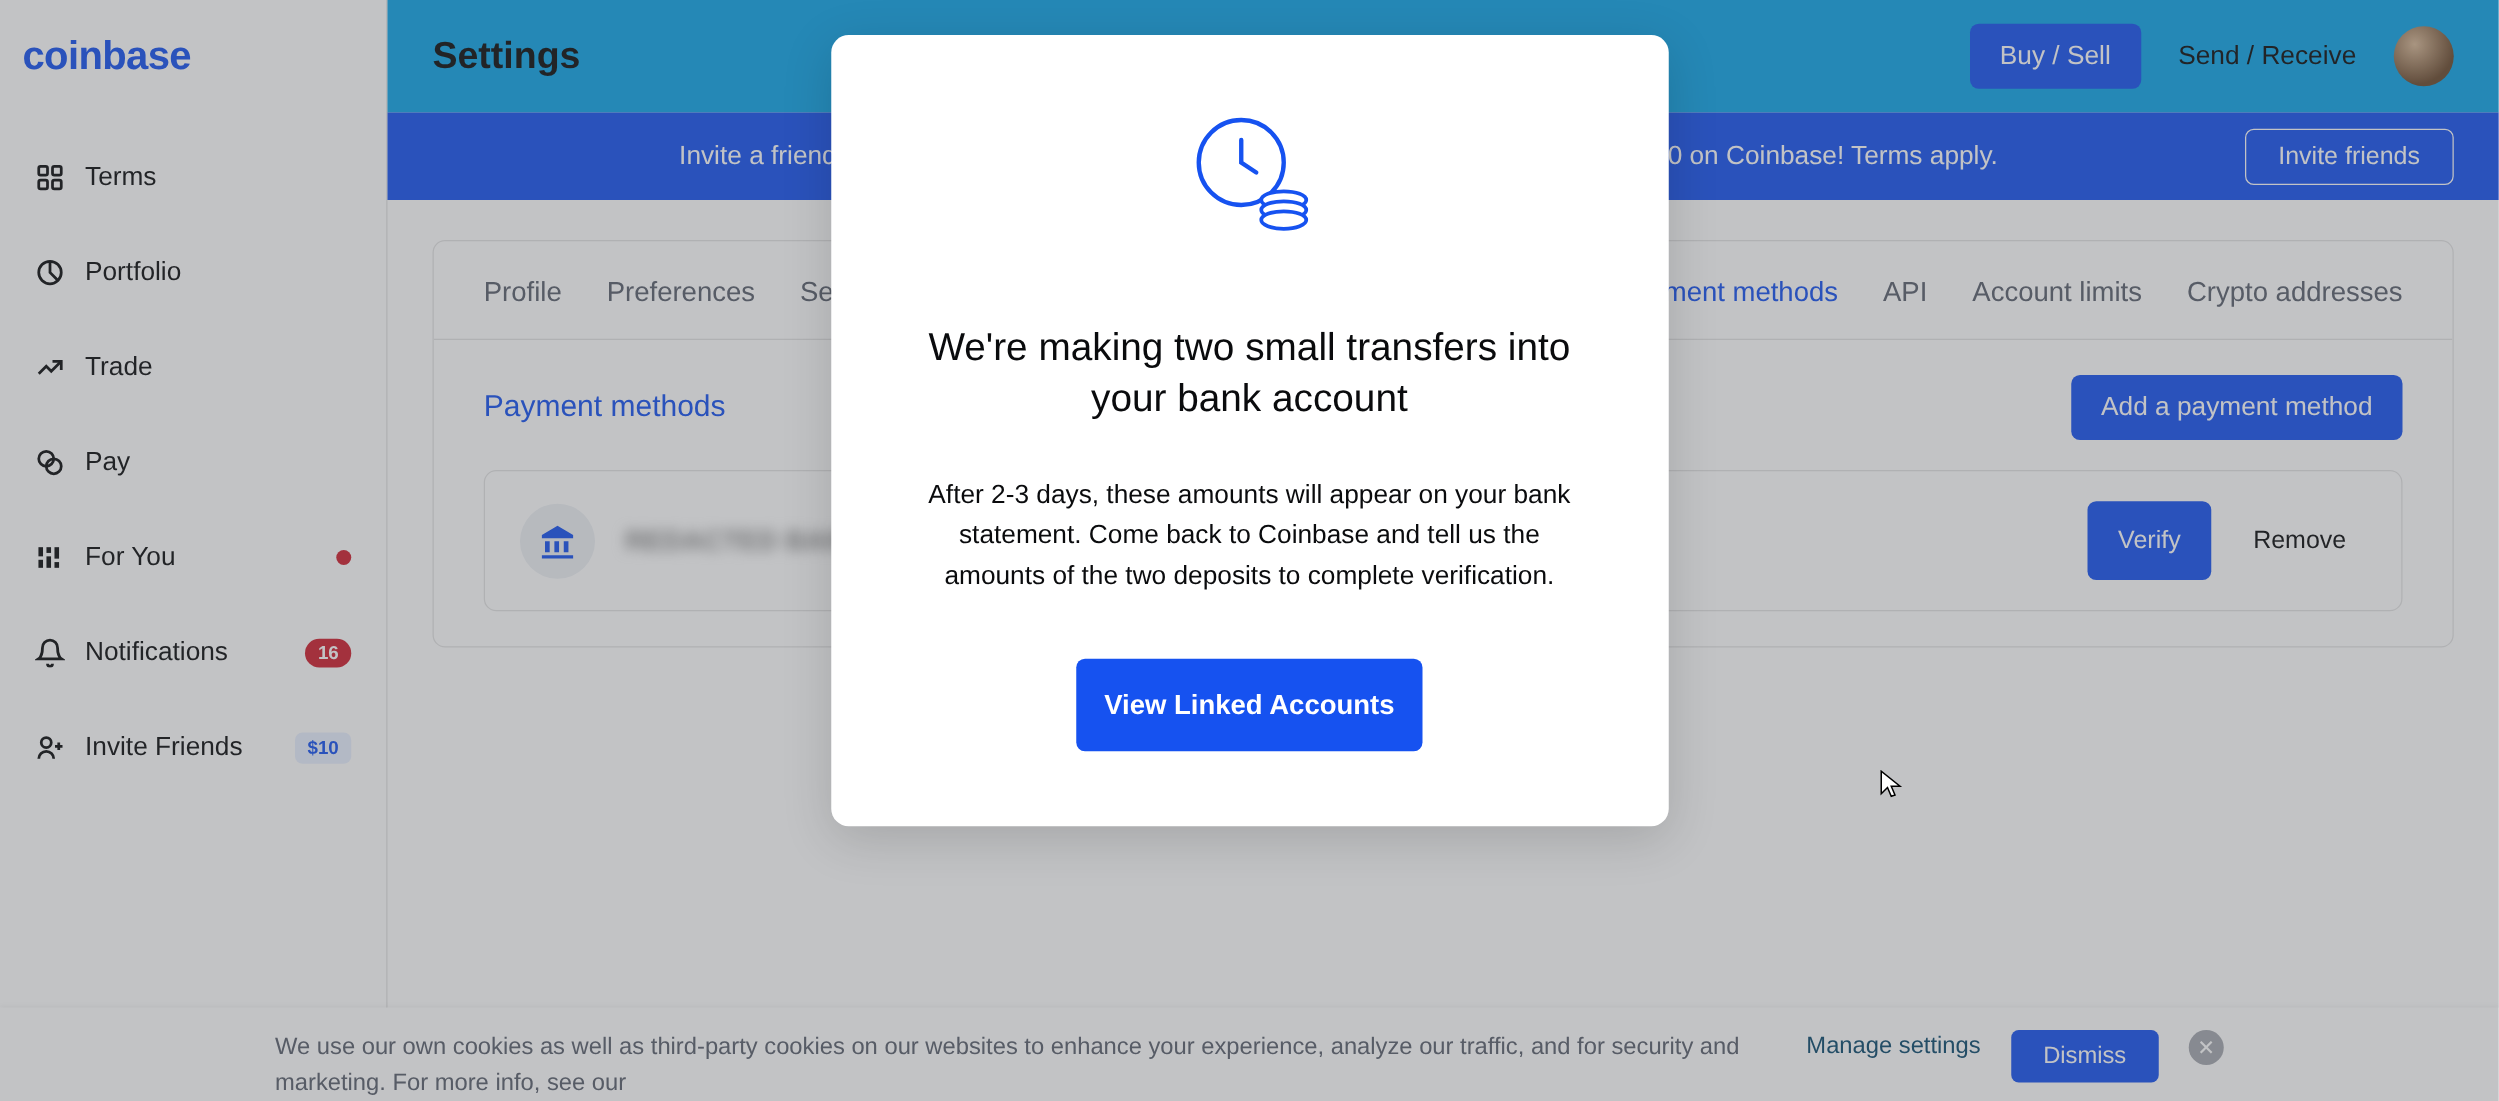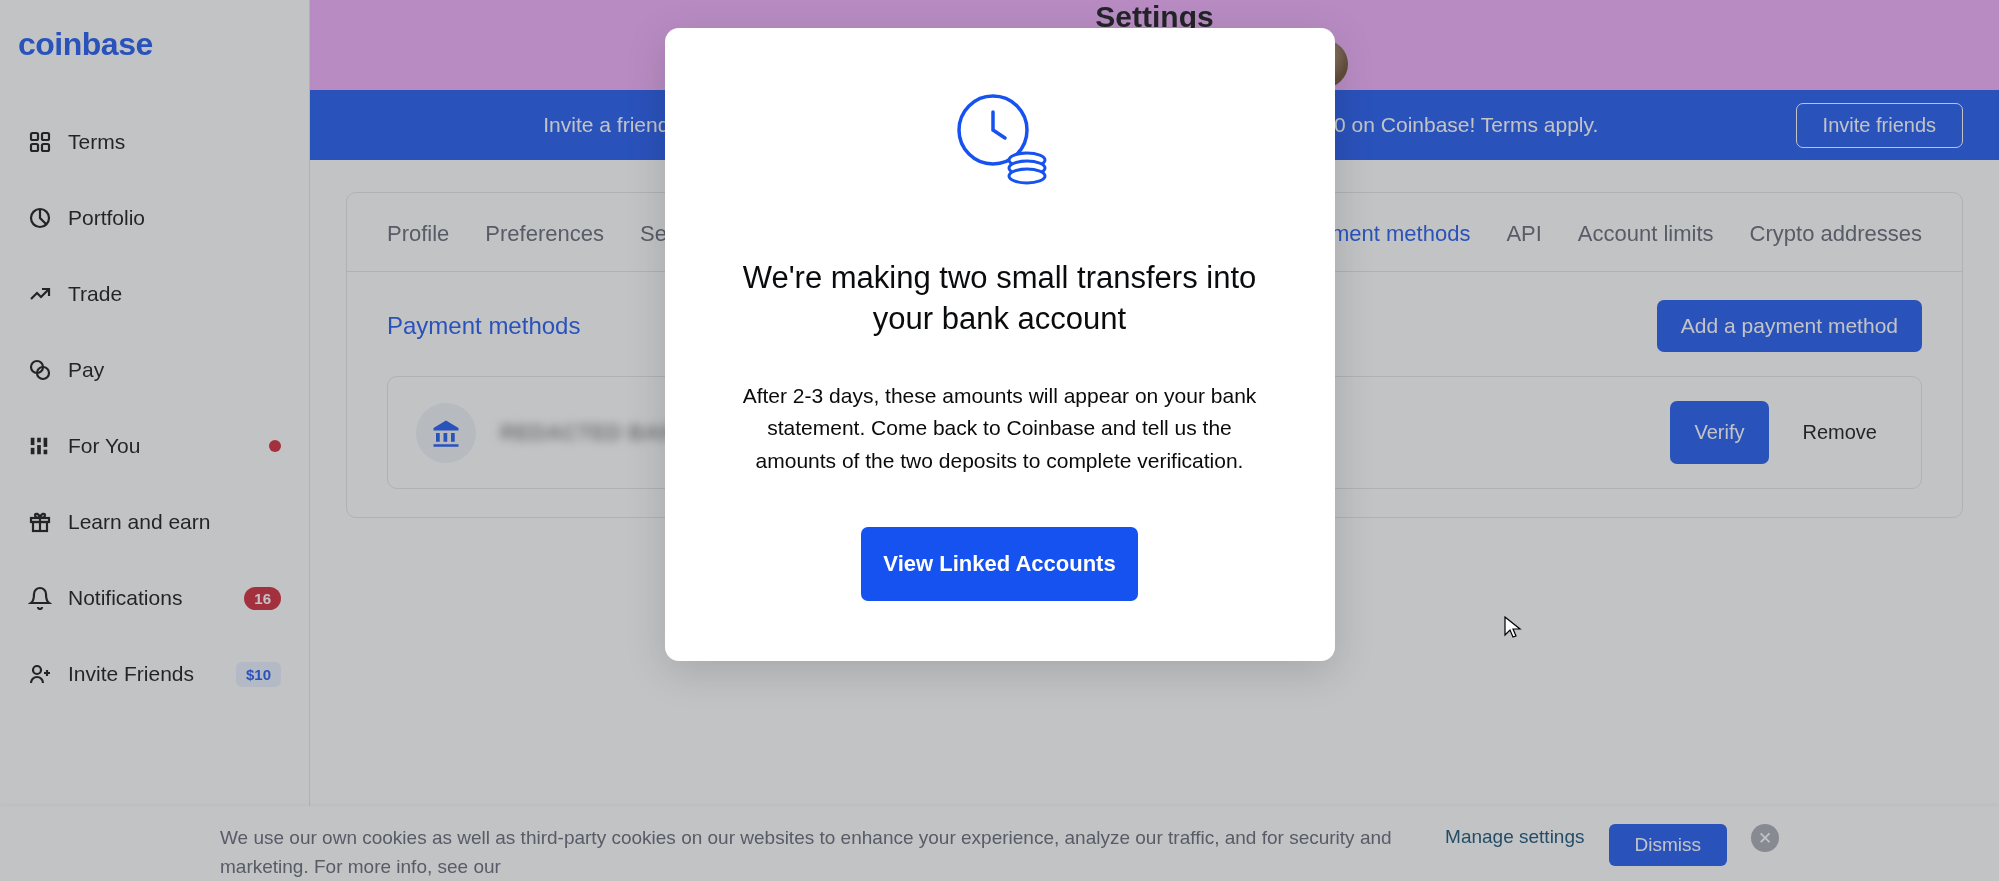--- a/index.html
+++ b/index.html
@@ -10,21 +10,21 @@
   .logo { padding: 26px 18px 30px; font-size: 32px; font-weight: 600; color: #1652f0; letter-spacing: -0.5px; }
   .nav { display: flex; flex-direction: column; gap: 2px; padding: 12px 10px; }
   .nav-item { display: flex; align-items: center; height: 74px; padding: 0 18px; border-radius: 12px; cursor: pointer; font-size: 21px; font-weight: 500; color: #0a0b0d; }
   .nav-icon { width: 40px; display: flex; align-items: center; justify-content: flex-start; color: #0a0b0d; }
   .nav-label { flex: 1; }
   .nav-badge-dot { width: 12px; height: 12px; border-radius: 50%; background: #cf202f; }
   .nav-badge-pill { background: #cf202f; color: #fff; font-size: 15px; font-weight: 600; padding: 3px 10px; border-radius: 20px; }
   .nav-badge-price { background: #e9f0ff; color: #1652f0; font-size: 15px; font-weight: 600; padding: 4px 10px; border-radius: 6px; }
 
   
-  .header { position: absolute; left: 310px; right: 0; top: 0; height: 90px; display: flex; align-items: center; padding: 0 36px 0 36px; background: #f0abfc; z-index: 2; flex-direction: column; }
+  .header { position: absolute; left: 310px; right: 0; top: 0; height: 90px; display: flex; align-items: center; padding: 0 36px 0 36px; background: #0ea5e9; z-index: 2; }
   .page-title { font-size: 30px; font-weight: 600; color: #0a0b0d; flex: 1; }
   .header-actions { display: flex; gap: 6px; align-items: center; }
   .btn-primary { background: #1652f0; color: #fff; border: none; border-radius: 7px; font-size: 21px; font-weight: 500; padding: 14px 24px; cursor: pointer; }
   .btn-ghost { background: transparent; color: #0a0b0d; border: none; font-size: 21px; font-weight: 500; padding: 14px 24px; cursor: pointer; }
   .avatar { width: 48px; height: 48px; border-radius: 50%; background: radial-gradient(circle at 35% 30%, #d8b896, #6b4a2d 70%); }
 
   
   .banner { position: absolute; left: 310px; right: 0; top: 90px; height: 70px; background: #1652f0; display: flex; align-items: center; color: #fff; font-size: 21px; padding: 0 36px; justify-content: space-between; z-index: 2; }
   .banner-text { flex: 1; text-align: center; }
   .banner-btn { border: 1.5px solid #fff; background: transparent; color: #fff; border-radius: 7px; padding: 10px 26px; font-size: 20px; font-weight: 500; cursor: pointer; }
@@ -129,30 +129,20 @@
             <rect x="17" y="3" width="4" height="10"></rect>
             <rect x="3" y="14" width="4" height="7"></rect>
             <rect x="10" y="11" width="4" height="10"></rect>
             <rect x="17" y="16" width="4" height="5"></rect>
           </svg>
       </span>
       <span class="nav-label">For You</span>
       <span class="nav-badge-dot"></span>
     </div>
 
-    <div class="nav-item">
-      <span class="nav-icon">
-        <svg width="24" height="24" viewBox="0 0 24 24" fill="none" stroke="currentColor" stroke-width="2.2">
-            <rect x="3" y="8" width="18" height="4"></rect>
-            <rect x="5" y="12" width="14" height="9"></rect>
-            <path d="M12 8v13M12 8c-3 0-5-1-5-3s4-2 5 3zm0 0c3 0 5-1 5-3s-4-2-5 3z"></path>
-          </svg>
-      </span>
-      <span class="nav-label">Learn and earn</span>
-    </div>
 
     <div class="nav-item">
       <span class="nav-icon">
         <svg width="24" height="24" viewBox="0 0 24 24" fill="none" stroke="currentColor" stroke-width="2.2">
             <path d="M6 8a6 6 0 1112 0c0 7 3 9 3 9H3s3-2 3-9"></path>
             <path d="M10 21a2 2 0 004 0"></path>
           </svg>
       </span>
       <span class="nav-label">Notifications</span>
       <span class="nav-badge-pill">16</span>

